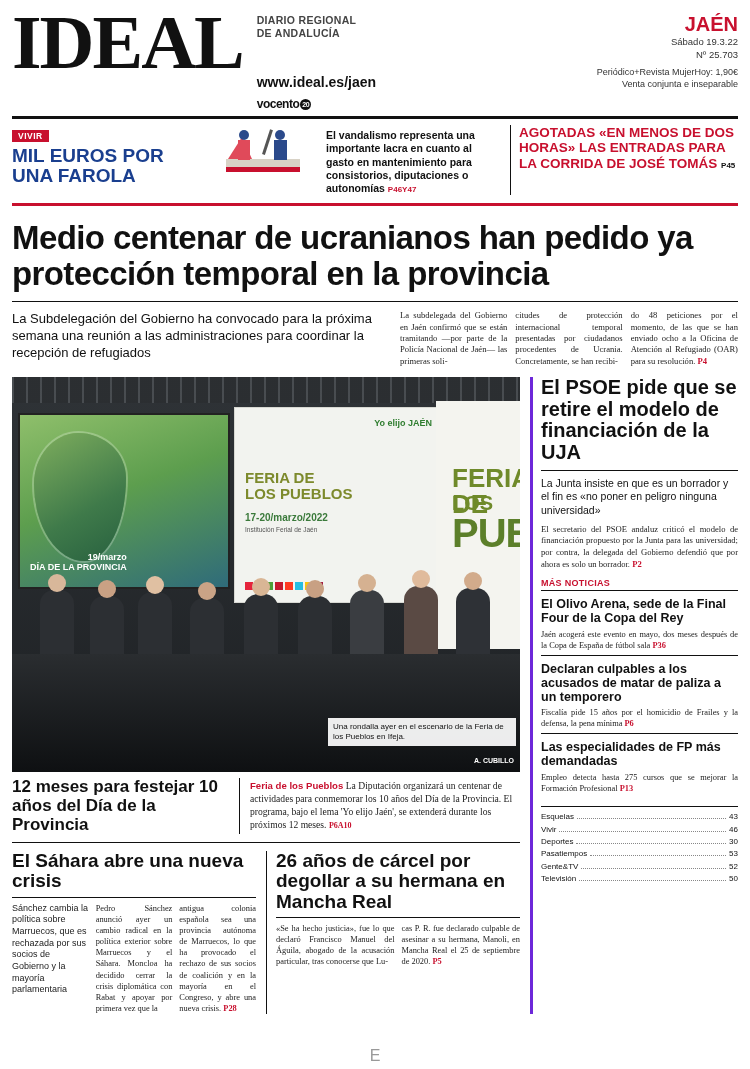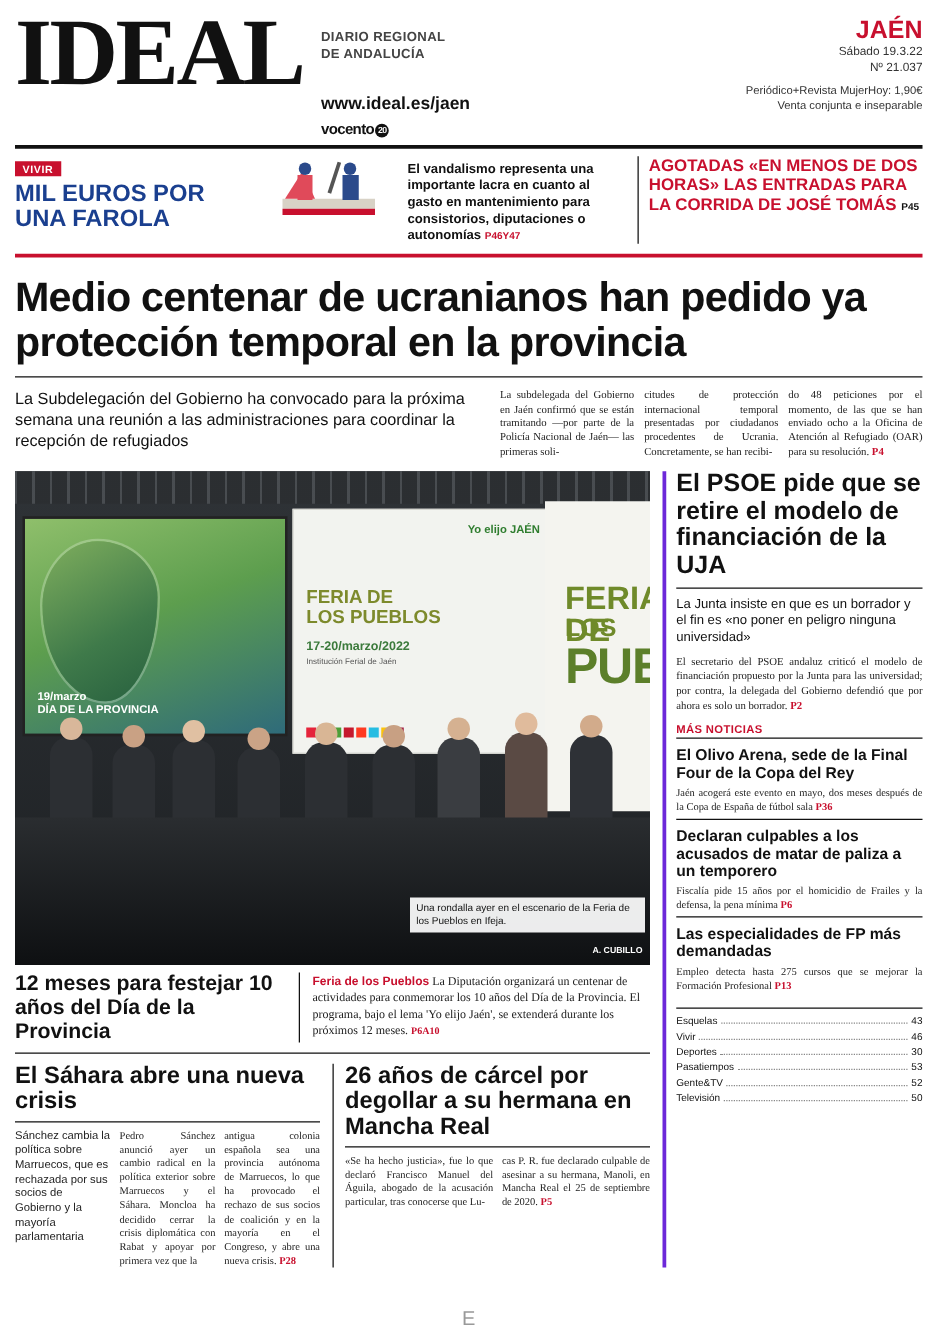--- a/index.html
+++ b/index.html
@@ -18,21 +18,21 @@
   .logo {
     font-family:"Liberation Serif", serif;
     font-weight:bold;
     font-size:76px;
     line-height:0.86;
     letter-spacing:-2px;
     color:#111;
     flex:0 0 auto;
   }
   .masthead-right { flex:1; padding-left:14px; padding-top:4px; }
-  .mh-row1 { display:flex; justify-content:space-between; align-items:center; }
+  .mh-row1 { display:flex; justify-content:space-between; align-items:flex-start; }
   .mh-diario {
     font-family:"Liberation Sans", sans-serif;
     font-size:10.5px; font-weight:bold; color:#444; line-height:1.25;
     letter-spacing:.3px; text-transform:uppercase;
   }
   .mh-jaen {
     font-family:"Liberation Sans", sans-serif;
     font-size:20px; font-weight:bold; color:#c8102e; line-height:1;
     text-align:right;
   }
@@ -126,21 +126,21 @@
     border:2px solid #222;
   }
   .screen .mapblob {
     position:absolute; left:14px; top:18px; width:92px; height:128px;
     background:linear-gradient(150deg,#7fae5d,#3f7a4a 60%,#27603f);
     border-radius:48% 52% 45% 55% / 40% 35% 65% 60%;
     box-shadow:0 0 0 2px rgba(255,255,255,.25);
   }
   .screen .s-date {
     position:absolute; left:10px; bottom:14px; color:#fff;
-    font-family:"Liberation Sans", sans-serif; font-size:9px; font-weight:bold; line-height:1.2;
+    font-family:"Liberation Sans", sans-serif; font-size:9px; font-weight:bold; line-height:1.2;text-align:right;
   }
   .banner-mid {
     position:absolute; left:222px; top:30px; width:209px; height:196px;
     background:#f2f3ef; border:1px solid #d7d8d2;
   }
   .banner-mid .bm-title {
     position:absolute; left:10px; top:62px; color:#7d8a2c;
     font-family:"Liberation Sans", sans-serif; font-weight:bold;
     font-size:15px; line-height:1.05;
   }
@@ -284,21 +284,21 @@
     <div class="logo">IDEAL</div>
     <div class="masthead-right">
       <div class="mh-row1">
         <div class="mh-diario">
           <div>DIARIO REGIONAL</div>
           <div>DE ANDALUCÍA</div>
         </div>
         <div>
           <div class="mh-jaen">JAÉN</div>
           <div class="mh-date">Sábado 19.3.22</div>
-          <div class="mh-date">Nº 21.037</div>
+          <div class="mh-date">Nº 25.703</div>
         </div>
       </div>
       <div class="mh-row2">
         <div class="mh-web">www.ideal.es/jaen</div>
         <div class="mh-meta">
           <div>Periódico+Revista MujerHoy: 1,90€</div>
           <div>Venta conjunta e inseparable</div>
         </div>
       </div>
       <div class="mh-row3">

